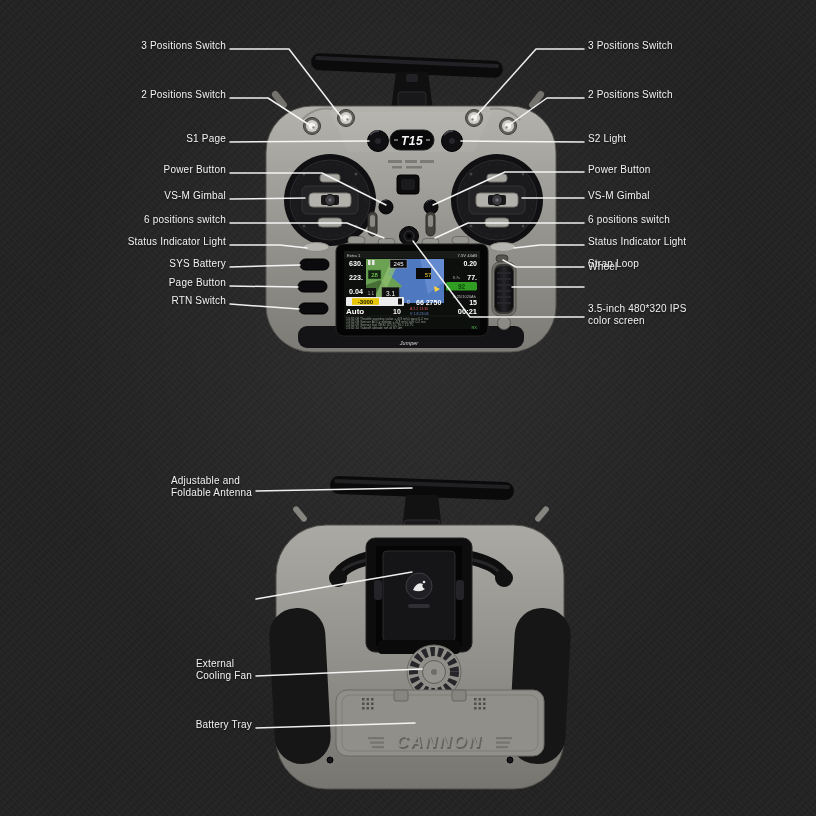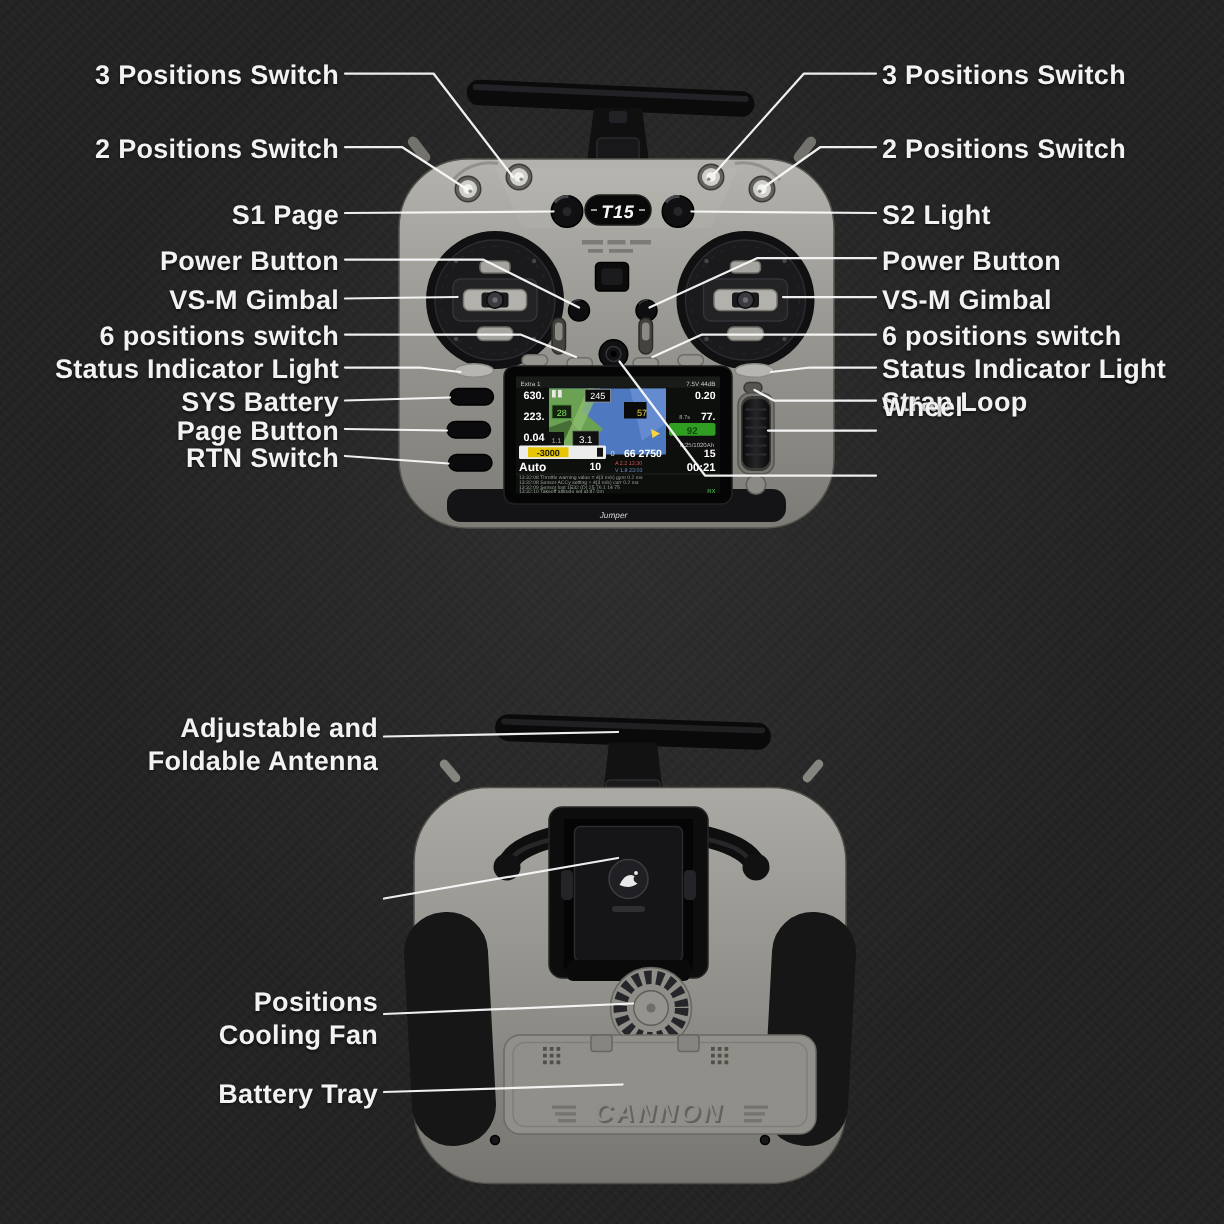--- a/index.html
+++ b/index.html
@@ -8,27 +8,27 @@
     position:relative;width:816px;height:816px;margin:0 auto;overflow:hidden;
     background-color:#212121;
     background-image:
       radial-gradient(ellipse at 50% 42%, rgba(255,255,255,0.05), rgba(0,0,0,0) 62%),
       repeating-linear-gradient(45deg, rgba(255,255,255,0.015) 0 2px, rgba(0,0,0,0) 2px 4px),
       repeating-linear-gradient(-45deg, rgba(255,255,255,0.012) 0 3px, rgba(0,0,0,0) 3px 6px);
     font-family:"Liberation Sans",sans-serif;
   }
   svg{position:absolute;left:0;top:0;font-family:"Liberation Sans",sans-serif;}
   .lbl{
-    position:absolute;font-weight:bold;font-size:18px;line-height:1.22;
+    position:absolute;font-weight:normal;font-size:10px;line-height:1.22;
     color:#f2f2f2;white-space:pre-line;letter-spacing:.2px;
     text-shadow:0 1px 2px rgba(0,0,0,.65);
   }
   .lbl-l{right:590px;text-align:right;}
   .lbl-r{left:588px;text-align:left;}
-  .lbl-b{right:564px;text-align:right;}
+  .lbl-b{right:564px;text-align:left;}
   .leader{stroke:#fafafa;stroke-width:1.5;fill:none;stroke-linejoin:round;stroke-linecap:round;opacity:.95;}
 </style>
 </head>
 <body>
 
 <div id="stage">
 
   <svg width="816" height="816" viewBox="0 0 816 816">
     <defs>
       <linearGradient id="gradBodyF" x1="0" y1="0" x2="0" y2="1">
@@ -405,20 +405,22 @@
 
   <div class="lbl lbl-r" style="top:40px">3 Positions Switch</div>
   <div class="lbl lbl-r" style="top:89px">2 Positions Switch</div>
   <div class="lbl lbl-r" style="top:133px">S2 Light</div>
   <div class="lbl lbl-r" style="top:164px">Power Button</div>
   <div class="lbl lbl-r" style="top:190px">VS-M Gimbal</div>
   <div class="lbl lbl-r" style="top:214px">6 positions switch</div>
   <div class="lbl lbl-r" style="top:236px">Status Indicator Light</div>
   <div class="lbl lbl-r" style="top:258px">Strap Loop</div>
   <div class="lbl lbl-r" style="top:261px">Wheel</div>
+  <div class="lbl lbl-r" style="top:303px">3.5-inch 480*320 IPS
+color screen</div>
 
   <div class="lbl lbl-b" style="top:475px">Adjustable and
 Foldable Antenna</div>
-  <div class="lbl lbl-b" style="top:658px">Positions
+  <div class="lbl lbl-b" style="top:658px">External
 Cooling Fan</div>
   <div class="lbl lbl-b" style="top:719px">Battery Tray</div>
 
 </div>
 
 </body></html>

